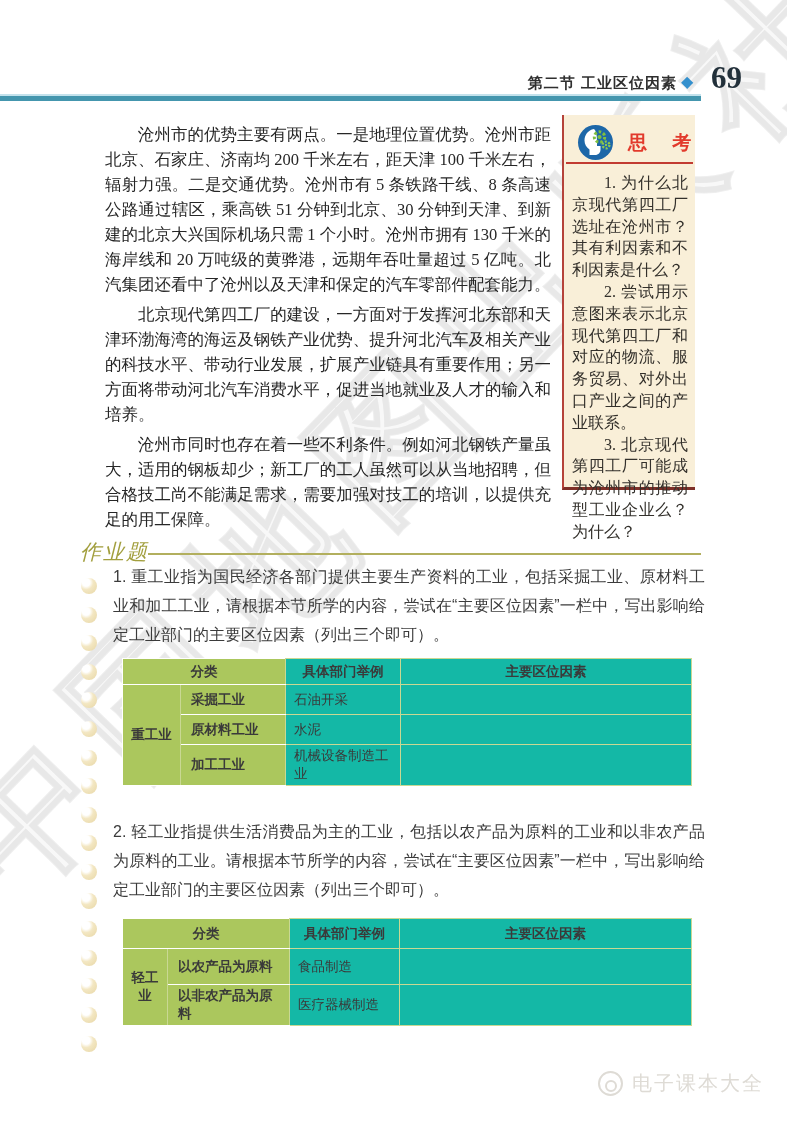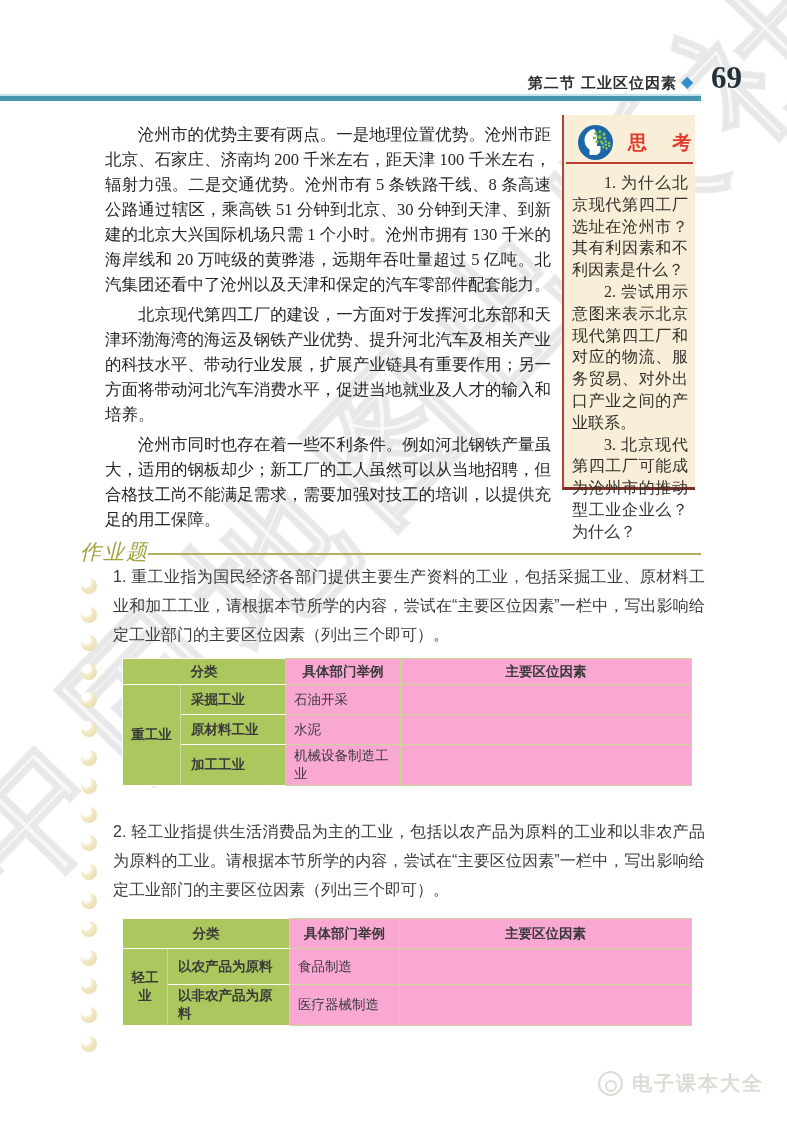--- a/index.html
+++ b/index.html
@@ -47,37 +47,37 @@
   .rings{position:absolute;left:81px;top:578px;width:17px;}
   .ring{width:16px;height:16px;border-radius:50%;margin-bottom:12.6px;
         background:radial-gradient(circle at 32% 28%,#ffffff 0%,#ffffff 24%,#f3e7c3 45%,#e7d6a4 100%);}
   .hw-q{position:absolute;left:113px;width:592px;margin:0;font-size:16px;line-height:29px;
         color:#3b3b3b;text-align:justify;}
   .q1{top:562px;}
   .q2{top:817px;}
 
   
   .hw-table{position:absolute;left:122px;border-collapse:collapse;table-layout:fixed;
-            font-size:13.5px;color:#3a3a3a;background:#f9a8d4;}
+            font-size:13.5px;color:#3a3a3a;background:#14b8a6;}
   .t1{top:658px;}
   .t2{top:918px;}
   .hw-table th,.hw-table td{border:1px solid #c9d893;padding:2px 8px;overflow:hidden;}
   .hw-table th{font-weight:bold;text-align:center;padding:2px 2px;}
   .hw-table .g{background:#abc75d;border-color:#ffffff #c9d893 #ffffff #ffffff;font-weight:bold;}
   .hw-table td.g-sub{text-align:left;padding-left:10px;}
   .hw-table td.g-grp{text-align:center;padding:2px 2px;}
   .hw-table td.ex{text-align:left;}
 
   
   .brand{position:absolute;left:598px;top:1070px;display:flex;align-items:center;gap:9px;}
   .brand-logo{width:25px;height:25px;border-radius:50%;border:2px solid #dedbd5;
               box-sizing:border-box;position:relative;}
   .brand-logo::after{content:"";position:absolute;left:5px;top:7px;width:8px;height:8px;
                      border-radius:50%;border:2px solid #dedbd5;}
-  .brand-text{font-size:20px;font-weight:bold;color:#dedbd5;letter-spacing:2px;
+  .brand-text{font-size:20px;font-weight:normal;color:#dedbd5;letter-spacing:2px;
               text-shadow:1px 1px 0 #ffffff;}
 </style>
 </head>
 <body>
 
 <div class="page">
 
   <div class="wm-diag">中国地图出版社</div>
 
   <div class="h-label">第二节  工业区位因素</div>

